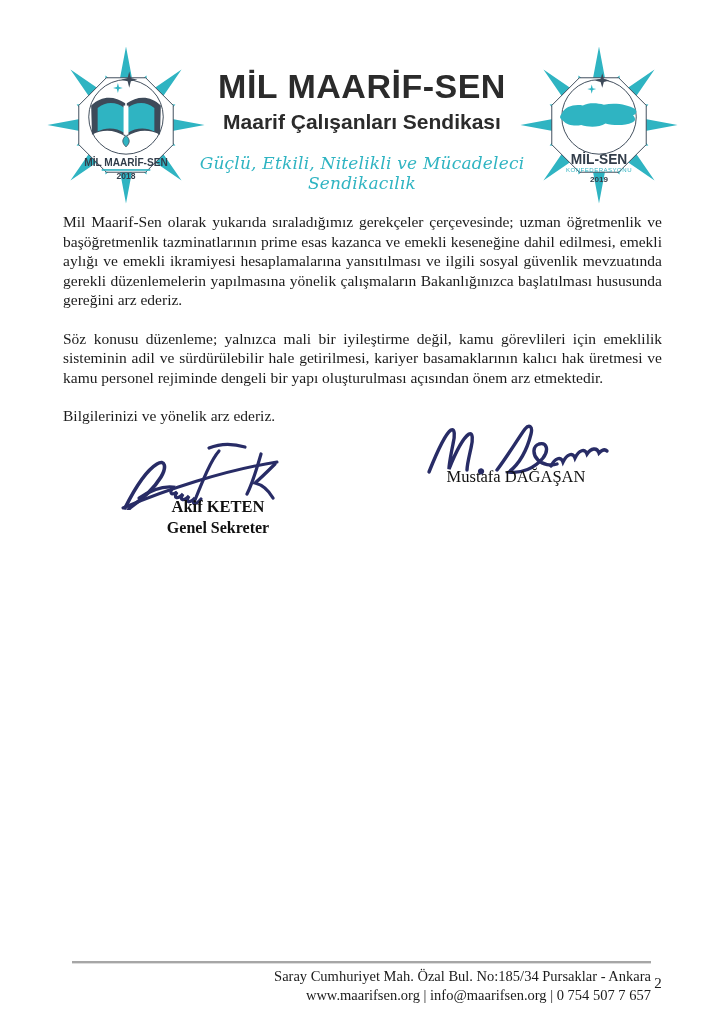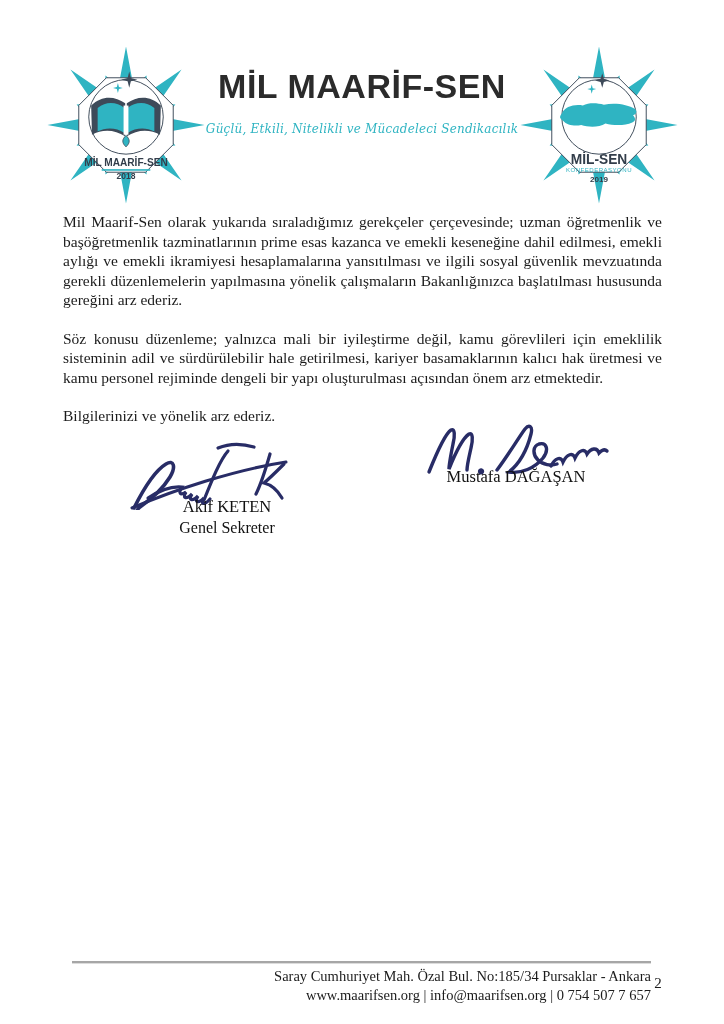--- a/index.html
+++ b/index.html
@@ -8,32 +8,32 @@
 
   
   .logo{position:absolute;width:162px;height:162px;}
   .logo-left{left:45px;top:44px;}
   .logo-right{left:518px;top:44px;}
   .head-center{position:absolute;left:197px;top:68px;width:330px;text-align:center;}
   .org-title{font-family:"Liberation Sans",sans-serif;font-weight:700;font-size:34px;
              line-height:36px;color:#2b2b2b;letter-spacing:.5px;}
   .org-subtitle{font-family:"Liberation Sans",sans-serif;font-weight:700;font-size:21px;
              line-height:26px;color:#2b2b2b;margin-top:5px;}
-  .org-tagline{font-family:"DejaVu Serif",serif;font-style:italic;font-size:12px;
+  .org-tagline{font-family:"DejaVu Serif",serif;font-style:italic;font-size:17px;
              color:#2fb4c2;margin-top:18px;letter-spacing:.2px;}
 
   
   .letter-body{position:absolute;left:63px;top:212px;width:599px;}
   .letter-body p{margin:0 0 19px 0;font-size:15.5px;line-height:19.5px;text-align:justify;}
   .p-bold{font-weight:400;}
   .p-closing{text-align:left !important;}
 
   
   .sig-block{position:absolute;width:210px;text-align:center;}
-  .sig-left{left:122px;top:438px;}
+  .sig-left{left:113px;top:438px;font-weight:bold;}
   .sig-right{left:411px;top:422px;}
   .sig-ink{display:block;margin:0 auto;}
   .sig-left .sig-ink{margin-left:2px;}
   .sig-name{font-size:16.5px;line-height:21px;color:#111;margin-top:-14px;}
   .sig-role{font-size:16px;line-height:22px;color:#111;}
 
   
   .footer-divider{position:absolute;left:72px;top:961px;width:579px;height:0;
       border-top:2px solid #a6a6a6;border-bottom:1px solid #dcdcdc;}
   .footer-text{position:absolute;left:72px;top:967px;width:579px;text-align:right;
@@ -64,20 +64,21 @@
       <path fill="#ffffff" d="M97 76 L103 76 L103 112 L97 112 Z"></path>
       <path fill="#2fb4c2" stroke="#3d4a59" stroke-width="1" d="M100 113 C95 117.5 94.5 122 100 127 C105.5 122 105 117.5 100 113 Z"></path>
     </g>
     <text x="100" y="150" text-anchor="middle" font-size="12.5" font-weight="bold" fill="#323d4a">MİL MAARİF-SEN</text>
     <rect x="70" y="154.5" width="60" height="2" fill="#2fb4c2"></rect>
     <text x="100" y="167" text-anchor="middle" font-size="10.5" font-weight="bold" fill="#323d4a">2018</text>
   </svg>
 
   <div class="head-center">
     <div class="org-title">MİL MAARİF-SEN</div>
+    <div class="org-subtitle">Maarif Çalışanları Sendikası</div>
     <div class="org-tagline">Güçlü, Etkili, Nitelikli ve Mücadeleci Sendikacılık</div>
   </div>
 
   <svg class="logo logo-right" viewBox="0 0 200 200">
     <polygon fill="#2fb4c2" points="100,3 109.4,52.9 125.3,39 126.7,60.1 168.6,31.4 139.9,73.3 161,74.7 147.1,90.6 197,100 147.1,109.4 161,125.3 139.9,126.7 168.6,168.6 126.7,139.9 125.3,161 109.4,147.1 100,197 90.6,147.1 74.7,161 73.3,139.9 31.4,168.6 60.1,126.7 39,125.3 52.9,109.4 3,100 52.9,90.6 39,74.7 60.1,73.3 31.4,31.4 73.3,60.1 74.7,39 90.6,52.9"></polygon>
     <polygon fill="#ffffff" stroke="#3d4a59" stroke-width="1.2" points="158.3,124.2 124.2,158.3 75.8,158.3 41.7,124.2 41.7,75.8 75.8,41.7 124.2,41.7 158.3,75.8"></polygon>
     <circle cx="100" cy="90" r="46" fill="none" stroke="#3d4a59" stroke-width="1.2"></circle>
     <path fill="#3d4a59" d="M104 36 L106 43 L113 45 L106 47 L104 54 L102 47 L95 45 L102 43 Z"></path>
     <path fill="#2fb4c2" d="M91 50 L92.2 54.5 L96.5 55.7 L92.2 56.9 L91 61.4 L89.8 56.9 L85.5 55.7 L89.8 54.5 Z"></path>
 

